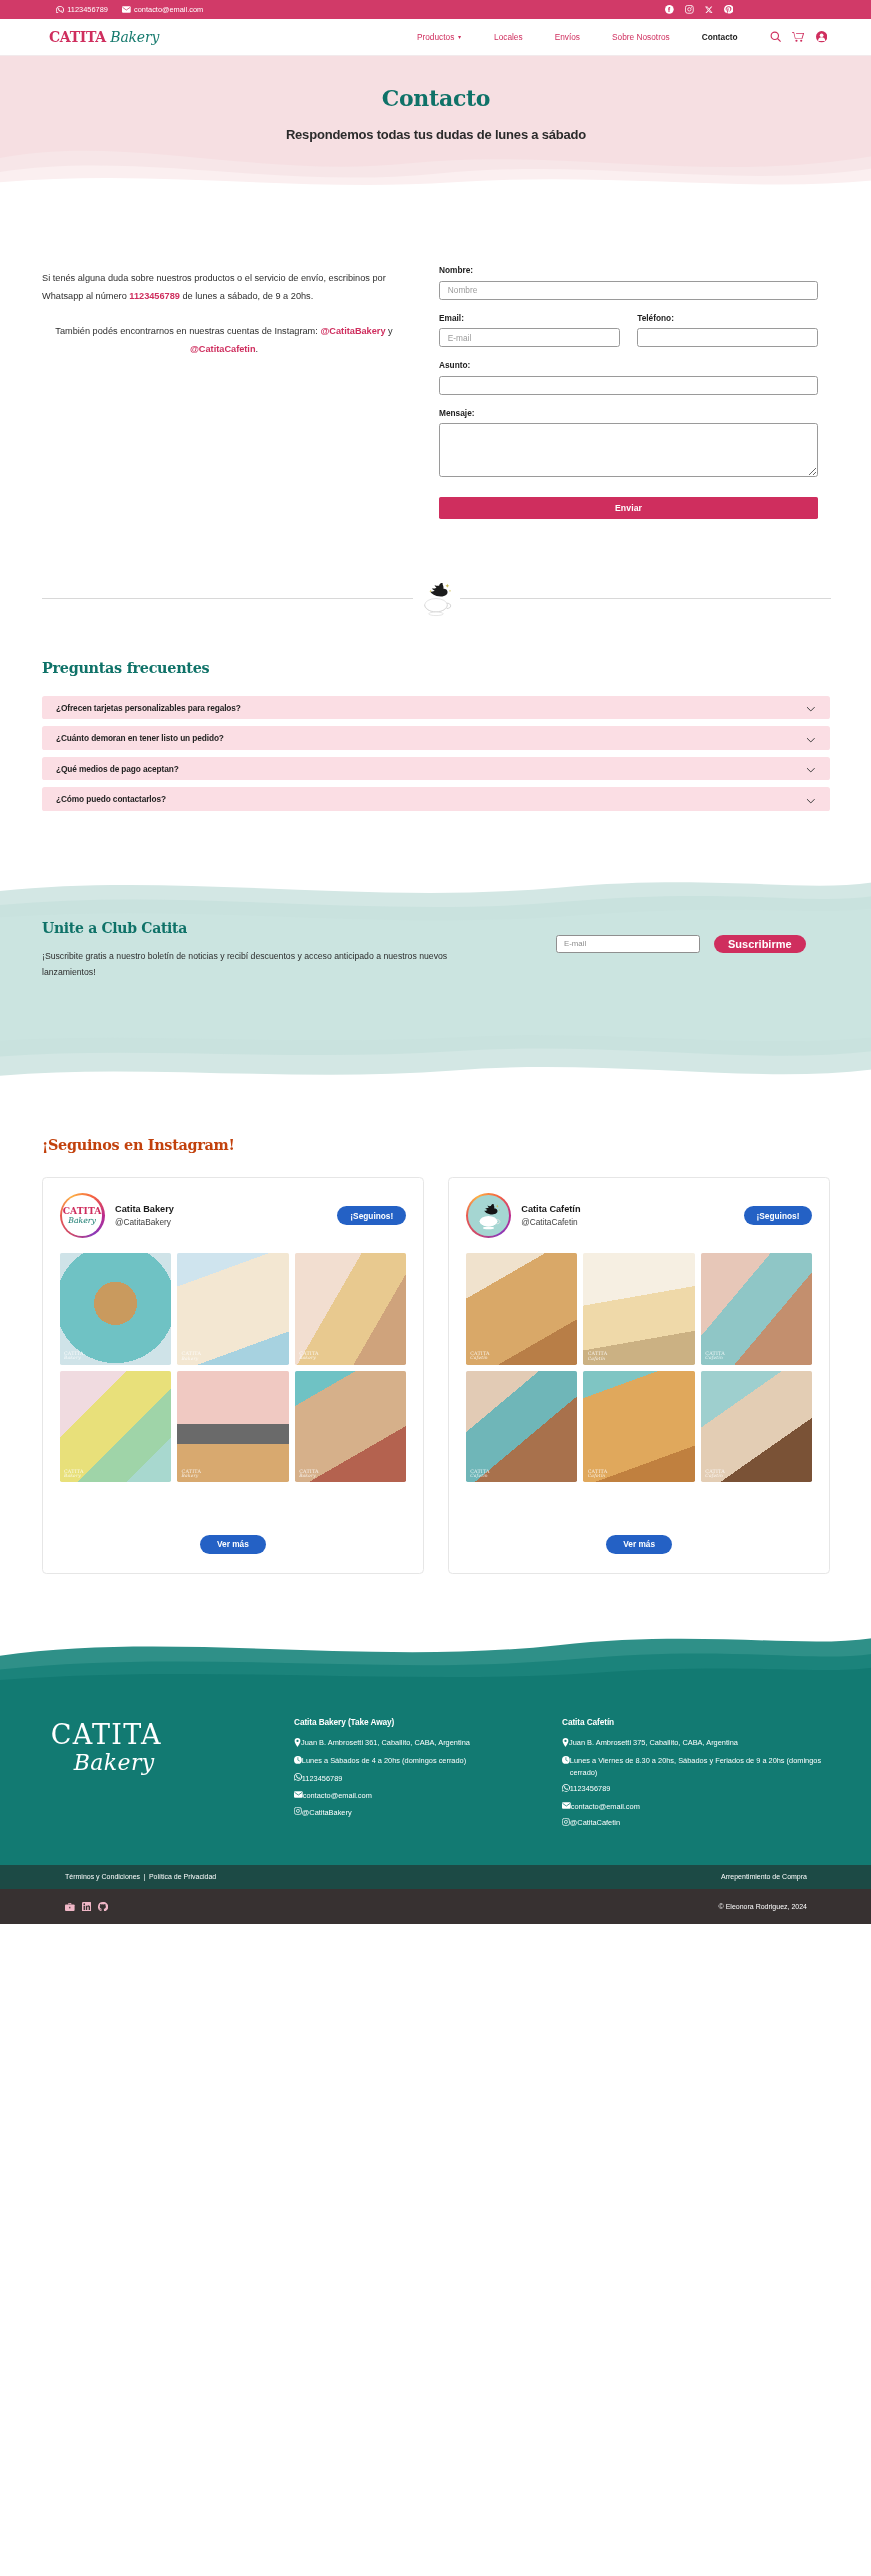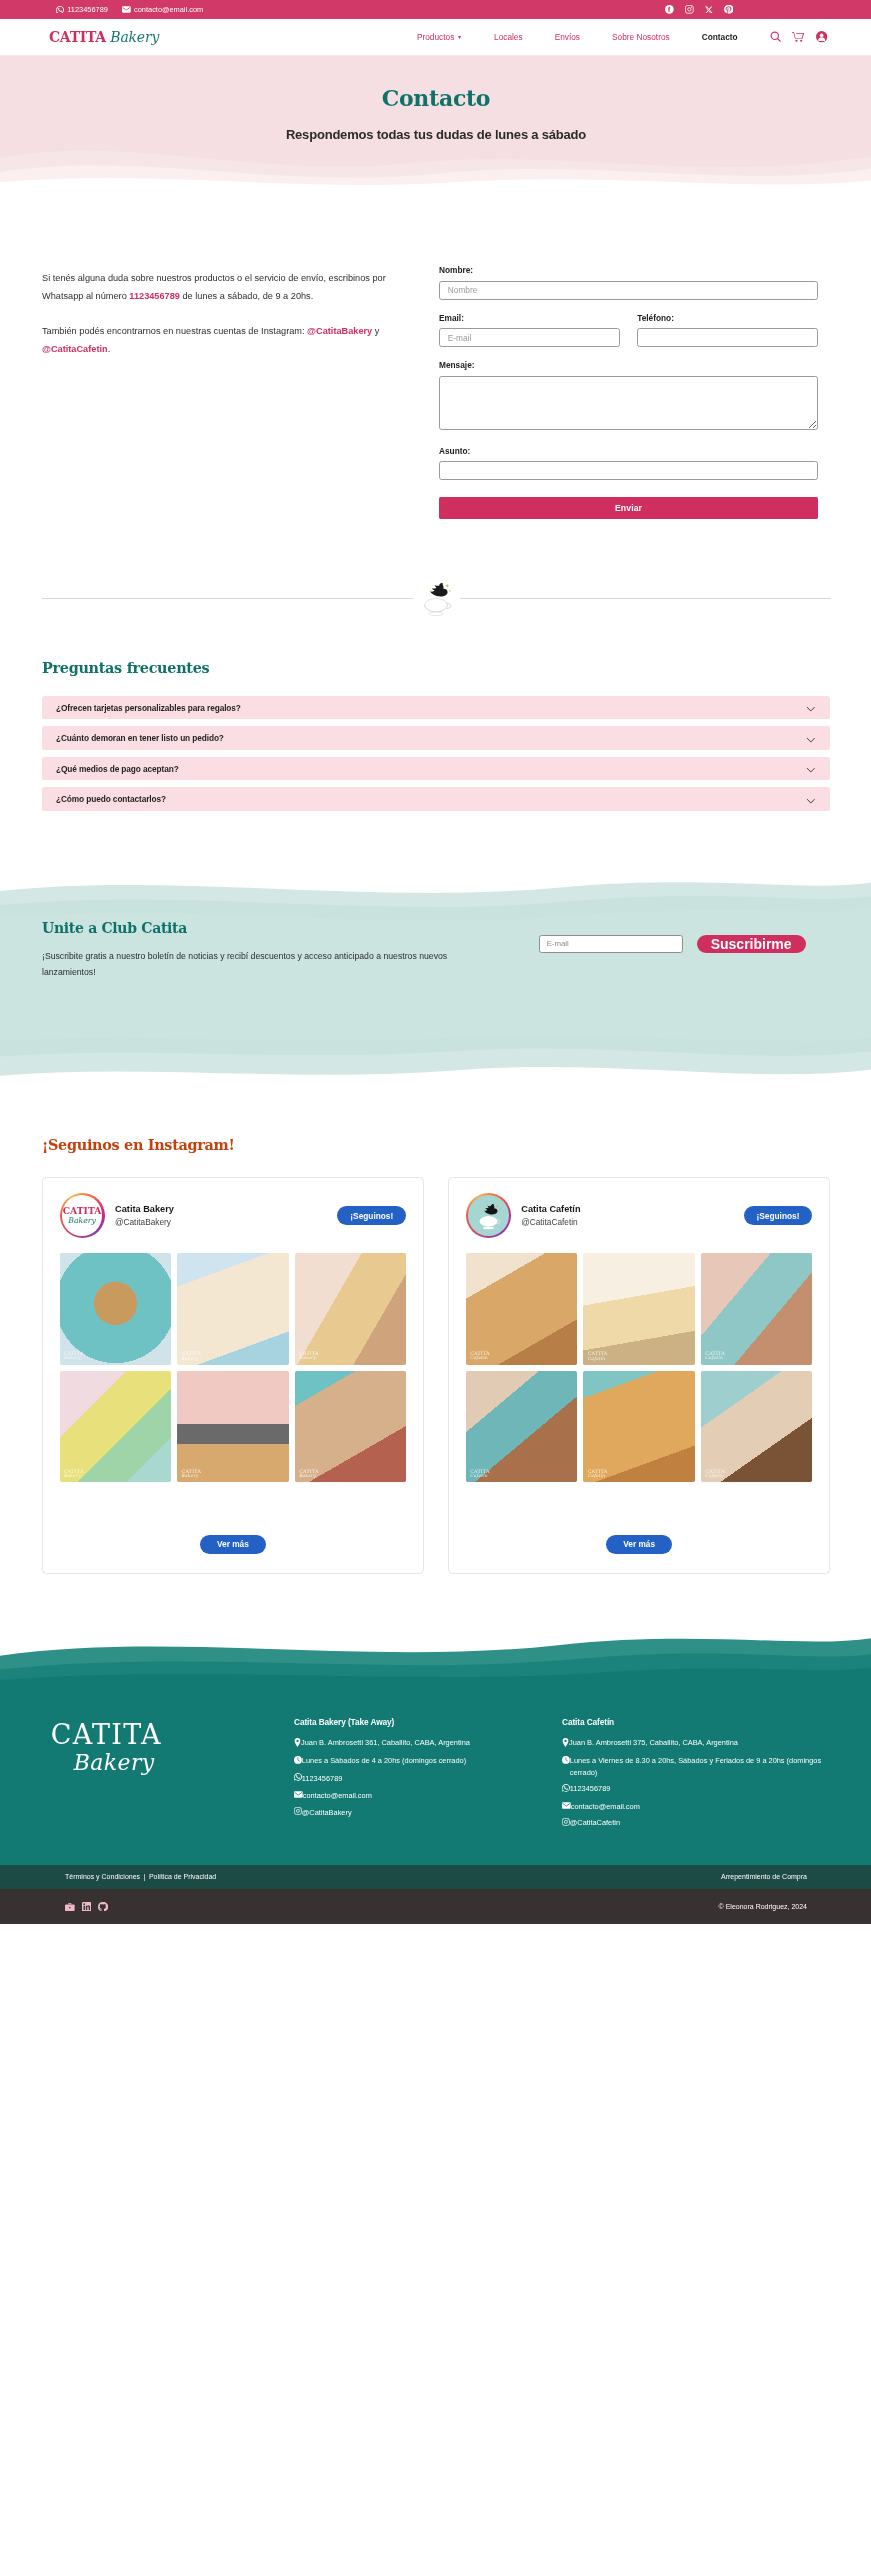--- a/index.html
+++ b/index.html
@@ -100,21 +100,21 @@
     display: flex;
     padding: 74px 42px 0 42px;
     gap: 33px;
   }
   .contact-left { width: 364px; padding-top: 5.2px; }
   .contact-left p {
     font-size: 9.2px;
     line-height: 1.95;
     color: #2e2e2e;
   }
-  .contact-left p + p { margin-top: 17.4px; }
+  .contact-left p + p { margin-top: 17.4px; text-align: center; }
   .pink-strong { color: #cf2e5e; font-weight: bold; }
   .pink-link { color: #cf2e5e; font-weight: bold; cursor: pointer; }
 
   .contact-right { width: 379px; }
   .field-label {
     font-size: 8.3px;
     font-weight: bold;
     color: #1d1d1d;
     margin-bottom: 5.2px;
     display: block;
@@ -234,21 +234,21 @@
   }
   .nl-input::placeholder { color: #8c8c8c; }
   .btn-suscribirme {
     background: #cf2e5e;
     color: #fff;
     border: none;
     border-radius: 12.2px;
     height: 18.3px;
     padding: 0 14px;
     font-family: "Liberation Sans", sans-serif;
-    font-size: 14px;
+    font-size: 11px;
     font-weight: bold;
     cursor: pointer;
     white-space: nowrap;
   }
 
   
   .insta { padding: 49px 42px 0 42px; }
   .insta h3 {
     font-family: "DejaVu Serif", serif;
     font-size: 14.4px;
@@ -516,26 +516,26 @@
         <div class="field">
           <label class="field-label">Email:</label>
           <input class="inp" type="text" placeholder="E-mail" style="">
         </div>
         <div class="field">
           <label class="field-label">Teléfono:</label>
           <input class="inp" type="text" placeholder="" style="">
         </div>
       </div>
       <div class="field">
+        <label class="field-label">Asunto:</label>
+        <input class="inp" type="text" placeholder="" style="">
+      </div>
+      <div class="field">
         <label class="field-label">Mensaje:</label>
         <textarea class="inp" placeholder="" style=""></textarea>
-      </div>
-      <div class="field">
-        <label class="field-label">Asunto:</label>
-        <input class="inp" type="text" placeholder="" style="">
       </div>
       <button class="btn-enviar">Enviar</button>
     </div>
   </div>
 
   <div class="divider">
     <div class="line"></div>
     <svg class="cat-cup" viewBox="0 0 60 54">
       <path d="M40 6c1 2 1.5 4 1.2 6.5 2.6-.3 4.6.8 5.6 2.7 1.1 2.2.4 4.6-1.3 6.2-2 1.9-5 2.6-8.2 2.6-4.5 0-8.5-1.3-11.4-3-2-1.2-3.5-2.6-4.2-4 2.2 0 4.4-.5 6.4-1.6-1.8-.8-3.3-2-4.4-3.4 2.6.4 5-.1 7-1.2-1.4-1.2-2.4-2.6-2.9-4.1 2.2 1.2 4.6 1.6 6.8 1.1.3-1.5 1.2-2.7 2.5-3.5.9-.5 1.9-.6 2.9-.3z" fill="#1b1b1b"></path>
       <ellipse cx="30" cy="37" rx="17" ry="10" fill="#fff" stroke="#dadada" stroke-width="1.1"></ellipse>

